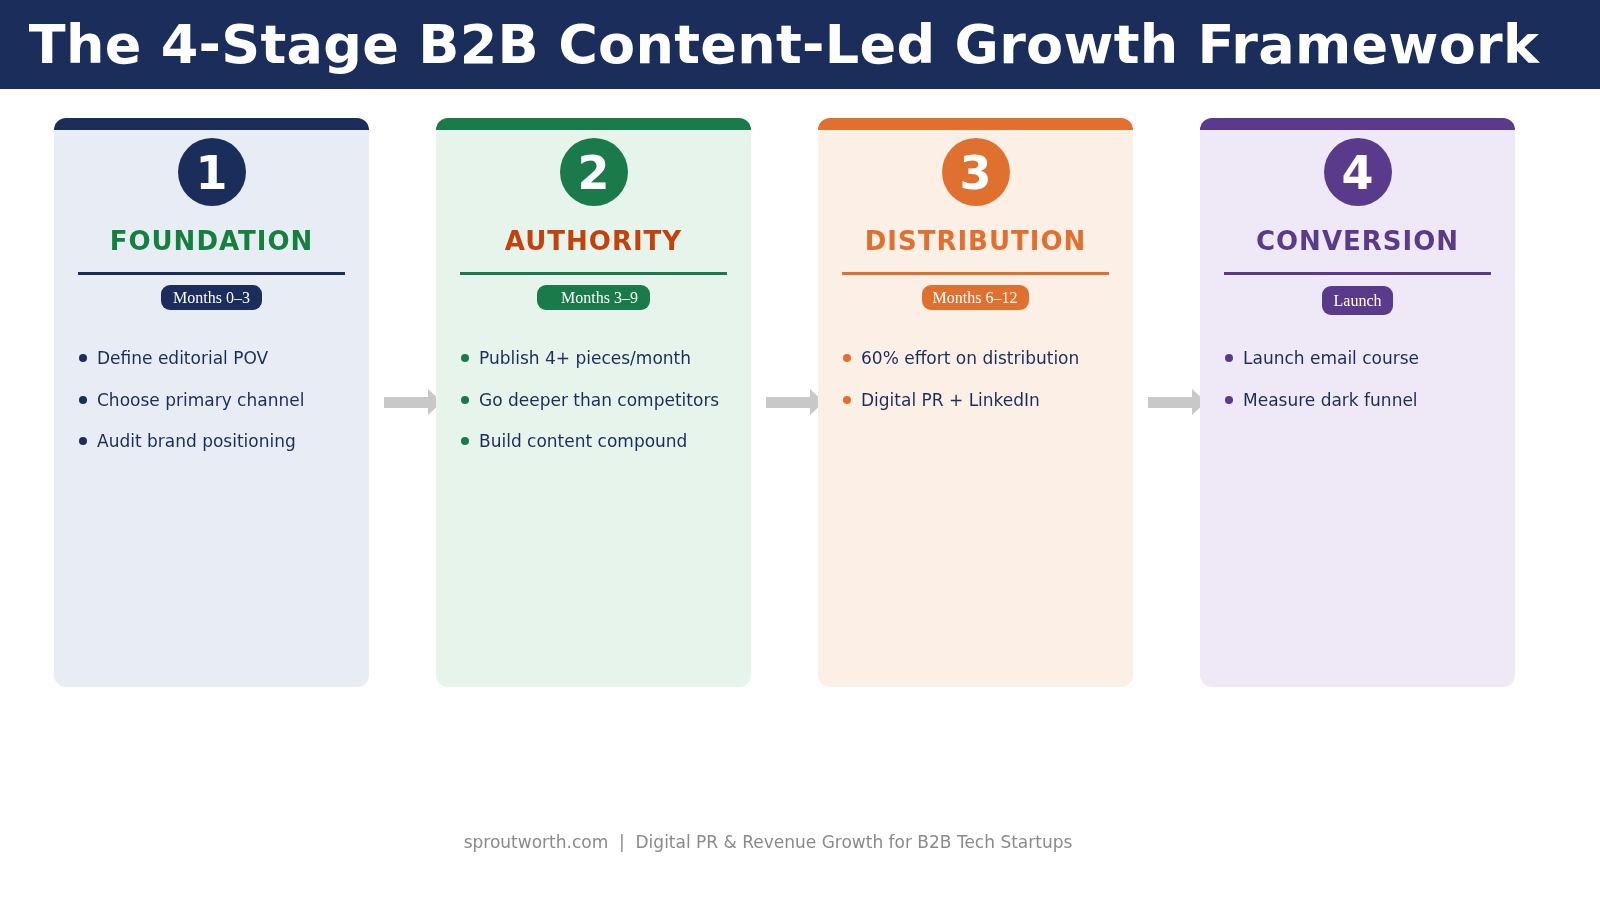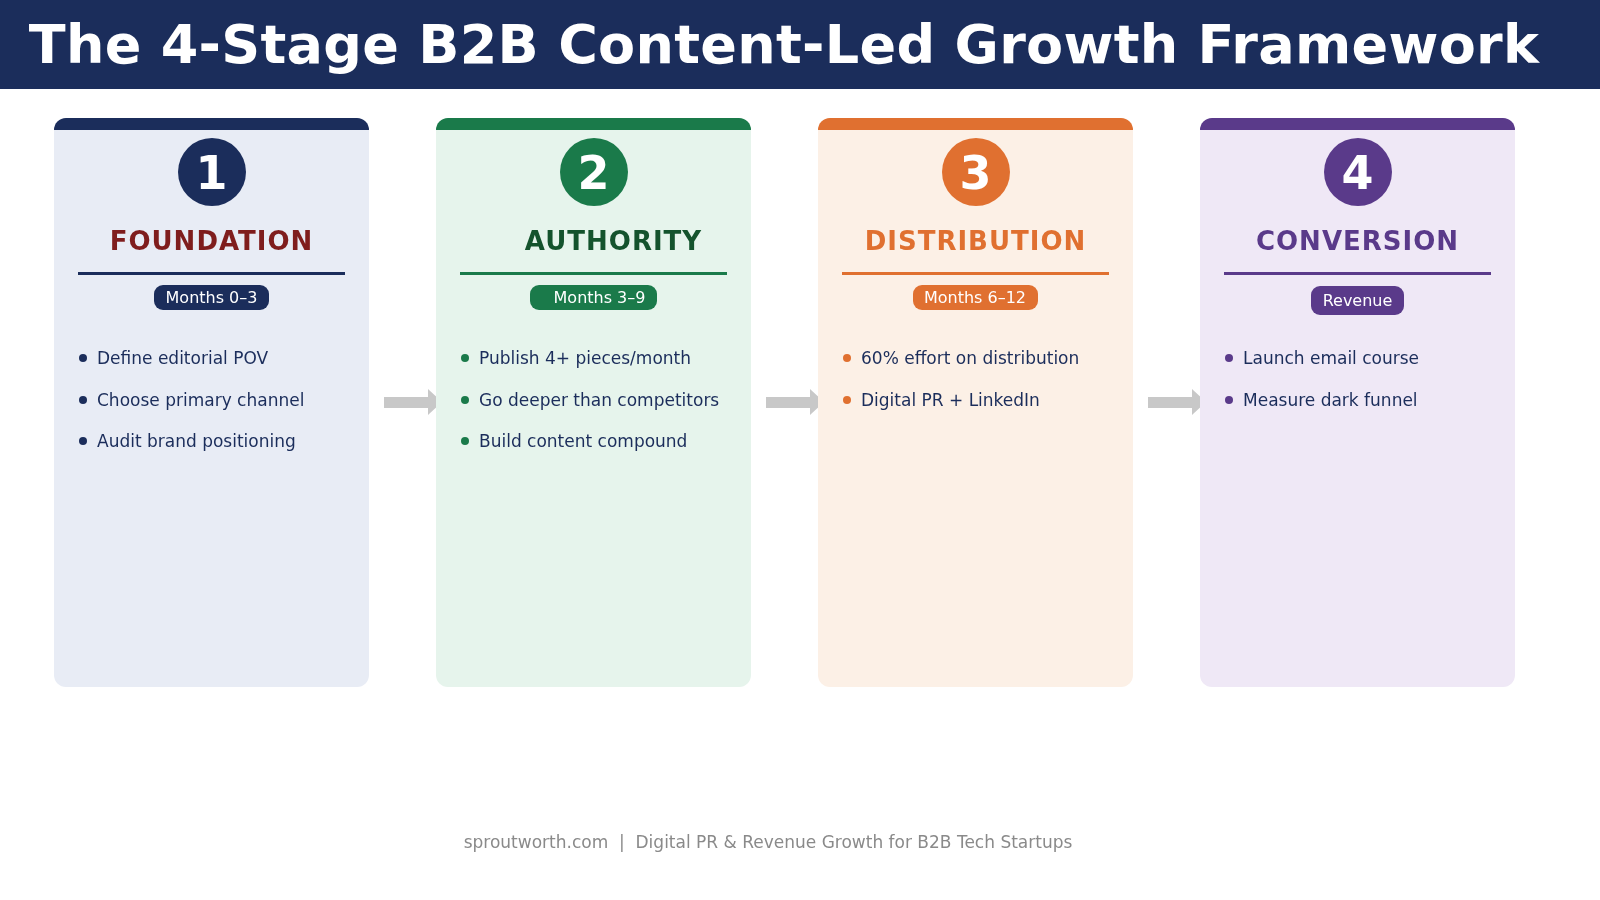--- a/index.html
+++ b/index.html
@@ -32,21 +32,21 @@
   .card .circle span { display: block; margin-top: 2px; }
   .card .stage-name {
     position: absolute; left: 0; top: 108px; width: 100%; text-align: center;
     font-weight: bold; font-size: 26px; letter-spacing: 1px;
   }
   .card .rule {
     position: absolute; left: 24px; top: 154px; width: 267px; height: 3px;
   }
   .card .badge-wrap {
     position: absolute; left: 0; top: 167px; width: 100%;
-    display: flex; justify-content: center;
+    display: flex; justify-content: center; font-family: Liberation Serif, serif;
   }
   .card .badge {
     color: #ffffff; font-size: 16px; height: 25px; line-height: 25px;
     padding: 0 12px; border-radius: 9px; white-space: nowrap;
   }
   .card .badge.tall { height: 29px; line-height: 29px; margin-top: 1px; }
 
   .card ul { list-style: none; position: absolute; left: 0; top: 228px; width: 100%; }
   .card li {
     position: relative; height: 41.5px; padding-left: 43px;
@@ -75,21 +75,21 @@
 
 <div class="header" style="background: rgb(27, 45, 91);">
   <h1>The 4-Stage B2B Content-Led Growth Framework</h1>
 </div>
 
 <div class="card" style="left: 54px; background: rgb(232, 236, 245);">
   <div class="topbar" style="background: rgb(27, 45, 91);"></div>
   <div class="circle" style="background: rgb(27, 45, 91);">
       <span>1</span>
     </div>
-  <div class="stage-name" style="color: #7f1d1d; text-align: center;">FOUNDATION</div>
+  <div class="stage-name" style="color: #15803d; text-align: center;">FOUNDATION</div>
   <div class="rule" style="background: rgb(27, 45, 91);"></div>
   <div class="badge-wrap">
       <span class="badge" style="background: rgb(27, 45, 91);">Months 0–3</span>
     </div>
   <ul>
     <li><span class="dot" style="background: rgb(27, 45, 91);"></span><span>Define editorial POV</span></li>
     <li><span class="dot" style="background: rgb(27, 45, 91);"></span><span>Choose primary channel</span></li>
     <li><span class="dot" style="background: rgb(27, 45, 91);"></span><span>Audit brand positioning</span></li>
   </ul>
 </div>
@@ -97,21 +97,21 @@
 <div class="arrow" style="left:384px;">
     <div class="shaft"></div>
     <div class="head"></div>
   </div>
 
 <div class="card" style="left: 436px; background: rgb(230, 244, 236);">
   <div class="topbar" style="background: rgb(26, 122, 74);"></div>
   <div class="circle" style="background: rgb(26, 122, 74);">
       <span>2</span>
     </div>
-  <div class="stage-name" style="color: #14532d; margin-left: 20px;">AUTHORITY</div>
+  <div class="stage-name" style="color: #c2410c;">AUTHORITY</div>
   <div class="rule" style="background: rgb(26, 122, 74);"></div>
   <div class="badge-wrap">
       <span class="badge" style="background: rgb(26, 122, 74); padding-left: 24px;">Months 3–9</span>
     </div>
   <ul>
     <li><span class="dot" style="background: rgb(26, 122, 74);"></span><span>Publish 4+ pieces/month</span></li>
     <li><span class="dot" style="background: rgb(26, 122, 74);"></span><span>Go deeper than competitors</span></li>
     <li><span class="dot" style="background: rgb(26, 122, 74);"></span><span>Build content compound</span></li>
   </ul>
 </div>
@@ -143,21 +143,21 @@
   </div>
 
 <div class="card" style="left: 1200px; background: rgb(239, 232, 246);">
   <div class="topbar" style="background: rgb(90, 58, 138);"></div>
   <div class="circle" style="background: rgb(90, 58, 138);">
       <span>4</span>
     </div>
   <div class="stage-name" style="color: rgb(90, 58, 138);">CONVERSION</div>
   <div class="rule" style="background: rgb(90, 58, 138);"></div>
   <div class="badge-wrap">
-      <span class="badge tall" style="background: rgb(90, 58, 138);">Revenue</span>
+      <span class="badge tall" style="background: rgb(90, 58, 138);">Launch</span>
     </div>
   <ul>
     <li><span class="dot" style="background: rgb(90, 58, 138);"></span><span>Launch email course</span></li>
     <li><span class="dot" style="background: rgb(90, 58, 138);"></span><span>Measure dark funnel</span></li>
   </ul>
 </div>
 
 <div class="footer" style="white-space:pre;">sproutworth.com  |  Digital PR &amp; Revenue Growth for B2B Tech Startups</div>
 
 </body></html>

